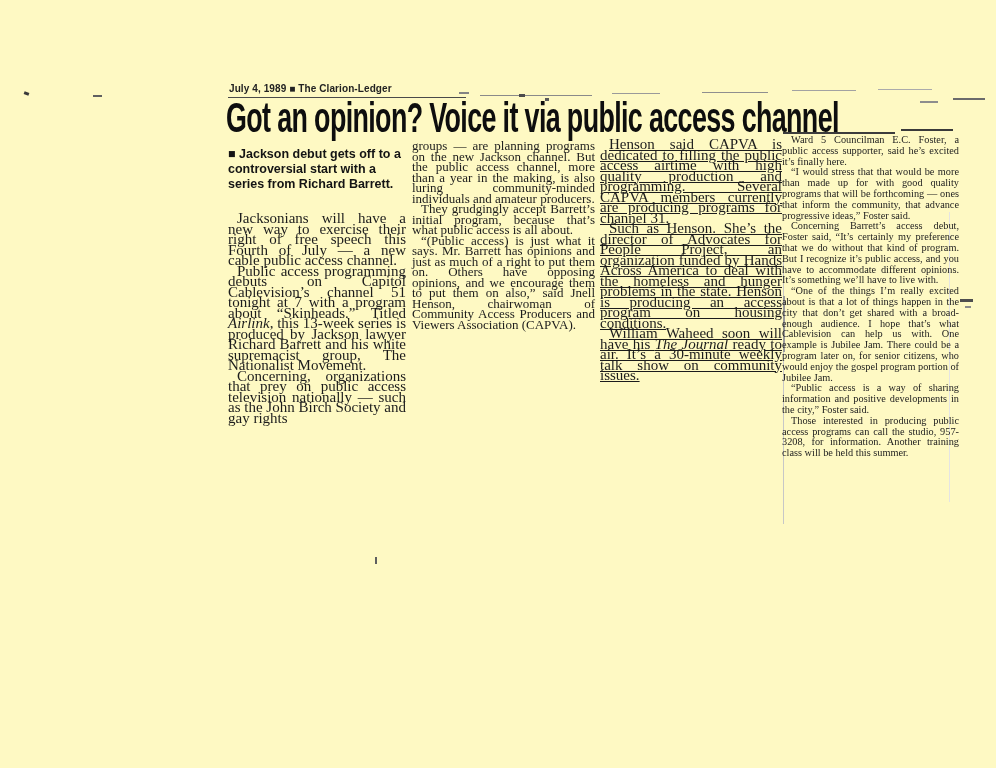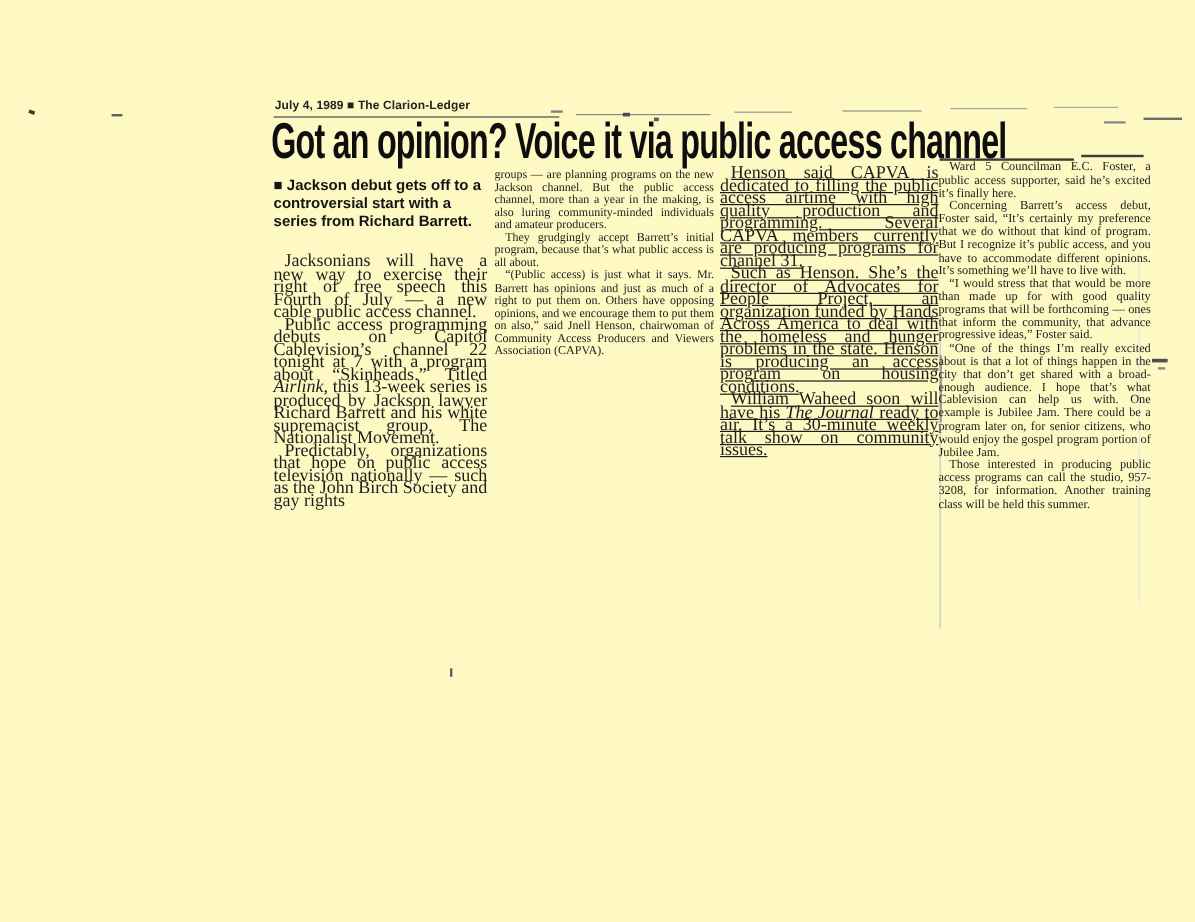--- a/index.html
+++ b/index.html
@@ -15,21 +15,21 @@
   .deck{position:absolute;left:228px;top:147px;width:181px;
         font:bold 12.5px/15px "Liberation Sans",sans-serif;color:#141414;}
   .byline{position:absolute;left:228px;top:194px;width:178px;border-bottom:1.5px solid #2b2b2b;
           padding-bottom:2px;}
   .byline .author{font:bold 10.5px/12px "Liberation Sans",sans-serif;color:#161616;}
   .byline .credit{font:bold 7.5px/9px "Liberation Sans",sans-serif;color:#222;letter-spacing:.1px;}
   
   .body-col{position:absolute;text-align:justify;color:#1c1c1c;
             font-family:"Liberation Serif",serif;}
   #col-1{left:228px;top:213px;width:178px;font-size:15px;line-height:10.5px;}
-  #col-2{left:412px;top:141px;width:183px;font-size:10px;line-height:10.5px;}
+  #col-2{left:412px;top:141px;width:183px;font-size:13px;line-height:10.5px;}
   #col-3{left:600px;top:139px;width:182px;font-size:15px;line-height:10.5px;text-decoration:underline;}
   #col-4{left:782px;top:135px;width:177px;font-size:10.3px;line-height:10.8px;}
   .body-col p{margin:0;text-indent:9px;}
   .body-col p.no-indent{text-indent:0;}
   .body-col i{font-style:italic;}
   
   .frag{position:absolute;background:#555;}
   .r-dateline-a{left:228px;top:97px;width:238px;height:1px;background:#4a4a4a;}
   .r-dateline-b{left:480px;top:95px;width:112px;height:1px;background:#8a8a8a;}
   .r-dateline-c{left:612px;top:93px;width:48px;height:1px;background:#9a9a9a;}
@@ -79,34 +79,35 @@
   <div class="frag speck-g"></div>
   <div class="frag speck-h"></div>
 
   <div class="dateline">July 4, 1989 ■ The Clarion-Ledger</div>
   <h1 class="headline">Got an opinion? Voice it via public access channel</h1>
 
   <div class="deck">■ Jackson debut gets off to a controversial start with a series from Richard Barrett.</div>
 
   <div class="body-col" id="col-1">
       <p><span>Jacksonians will have a new way to exercise their right of free speech this Fourth of July — a new cable public access channel.</span></p>
-      <p><span>Public access programming debuts on Capitol Cablevision’s channel 22 tonight at 7 with a program about “Skinheads.” Titled </span><i>Airlink</i><span>, this 13-week series is produced by Jackson lawyer Richard Barrett and his white supremacist group, The Nationalist Movement.</span></p>
-      <p><span>Predictably, organizations that hope on public access television nationally — such as the John Birch Society and gay rights</span></p>
+      <p><span>Public access programming debuts on Capitol Cablevision’s channel 51 tonight at 7 with a program about “Skinheads.” Titled </span><i>Airlink</i><span>, this 13-week series is produced by Jackson lawyer Richard Barrett and his white supremacist group, The Nationalist Movement.</span></p>
+      <p><span>Concerning, organizations that prey on public access television nationally — such as the John Birch Society and gay rights</span></p>
     </div>
   <div class="body-col" id="col-2">
       <p class="no-indent"><span>groups — are planning programs on the new Jackson channel. But the public access channel, more than a year in the making, is also luring community-minded individuals and amateur producers.</span></p>
       <p><span>They grudgingly accept Barrett’s initial program, because that’s what public access is all about.</span></p>
       <p><span>“(Public access) is just what it says. Mr. Barrett has opinions and just as much of a right to put them on. Others have opposing opinions, and we encourage them to put them on also,” said Jnell Henson, chairwoman of Community Access Producers and Viewers Association (CAPVA).</span></p>
     </div>
   <div class="body-col" id="col-3">
       <p><span>Henson said CAPVA is dedicated to filling the public access airtime with high quality production and programming. Several CAPVA members currently are producing programs for channel 31.</span></p>
       <p><span>Such as Henson. She’s the director of Advocates for People Project, an organization funded by Hands Across America to deal with the homeless and hunger problems in the state. Henson is producing an access program on housing conditions.</span></p>
       <p><span>William Waheed soon will have his </span><i>The Journal</i><span> ready to air. It’s a 30-minute weekly talk show on community issues.</span></p>
     </div>
   <div class="body-col" id="col-4">
       <p><span>Ward 5 Councilman E.C. Foster, a public access supporter, said he’s excited it’s finally here.</span></p>
+      <p><span>“I would stress that that would be more than made up for with good quality programs that will be forthcoming — ones that inform the community, that advance progressive ideas,” Foster said.</span></p>
       <p><span>Concerning Barrett’s access debut, Foster said, “It’s certainly my preference that we do without that kind of program. But I recognize it’s public access, and you have to accommodate different opinions. It’s something we’ll have to live with.</span></p>
-      <p><span>“I would stress that that would be more than made up for with good quality programs that will be forthcoming — ones that inform the community, that advance progressive ideas,” Foster said.</span></p>
       <p><span>“One of the things I’m really excited about is that a lot of things happen in the city that don’t get shared with a broad-enough audience. I hope that’s what Cablevision can help us with. One example is Jubilee Jam. There could be a program later on, for senior citizens, who would enjoy the gospel program portion of Jubilee Jam.</span></p>
+      <p><span>“Public access is a way of sharing information and positive developments in the city,” Foster said.</span></p>
       <p><span>Those interested in producing public access programs can call the studio, 957-3208, for information. Another training class will be held this summer.</span></p>
     </div>
 
 </div>
 
 </body></html>

